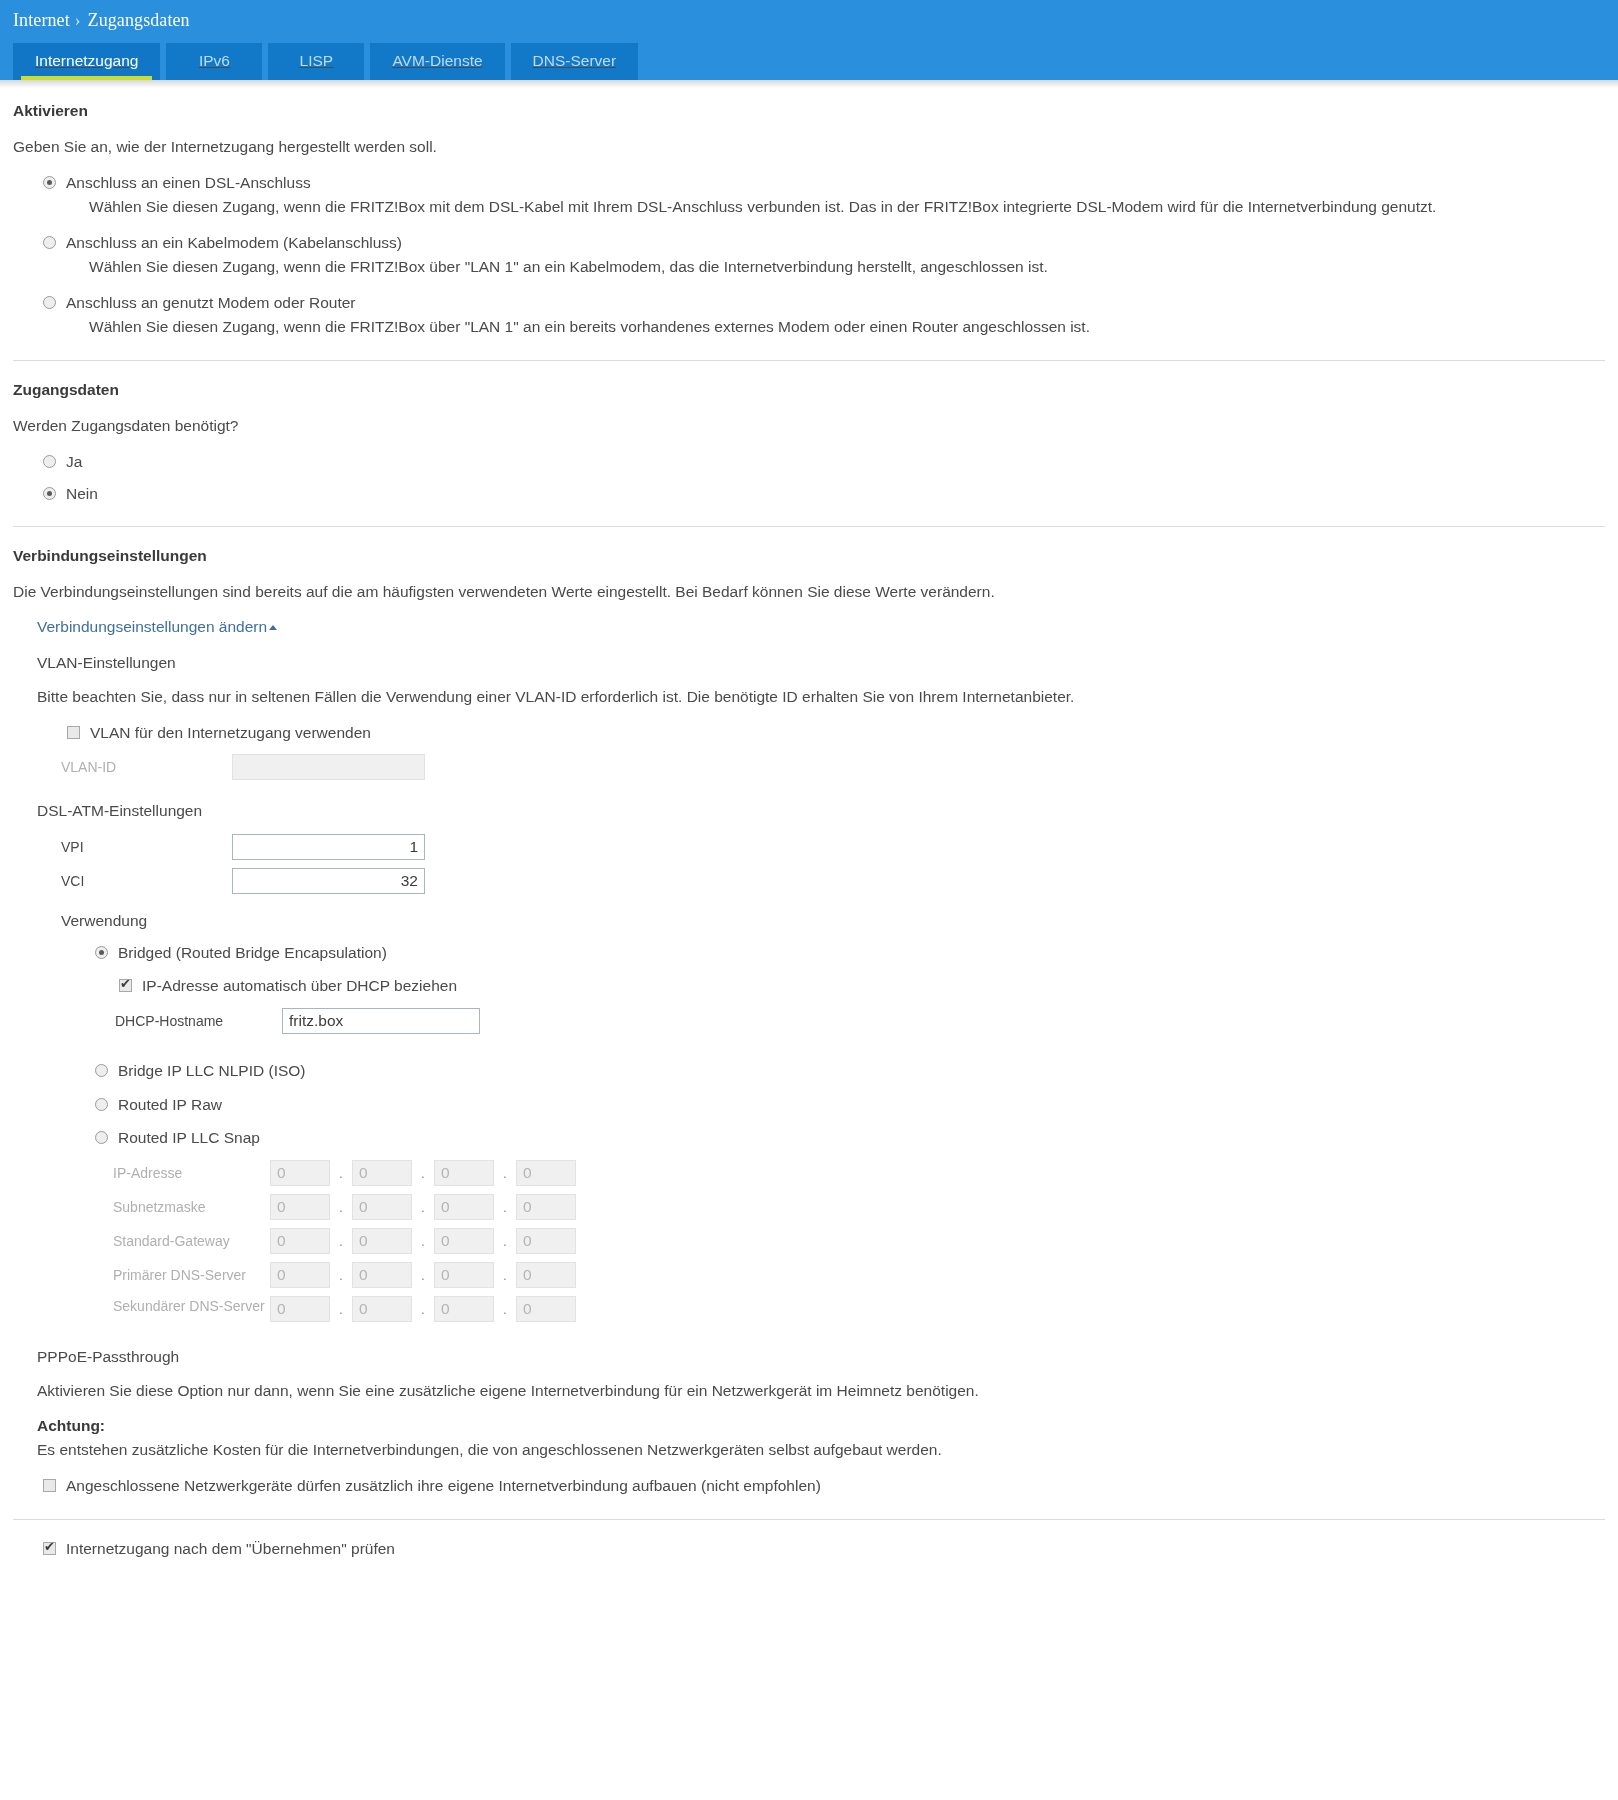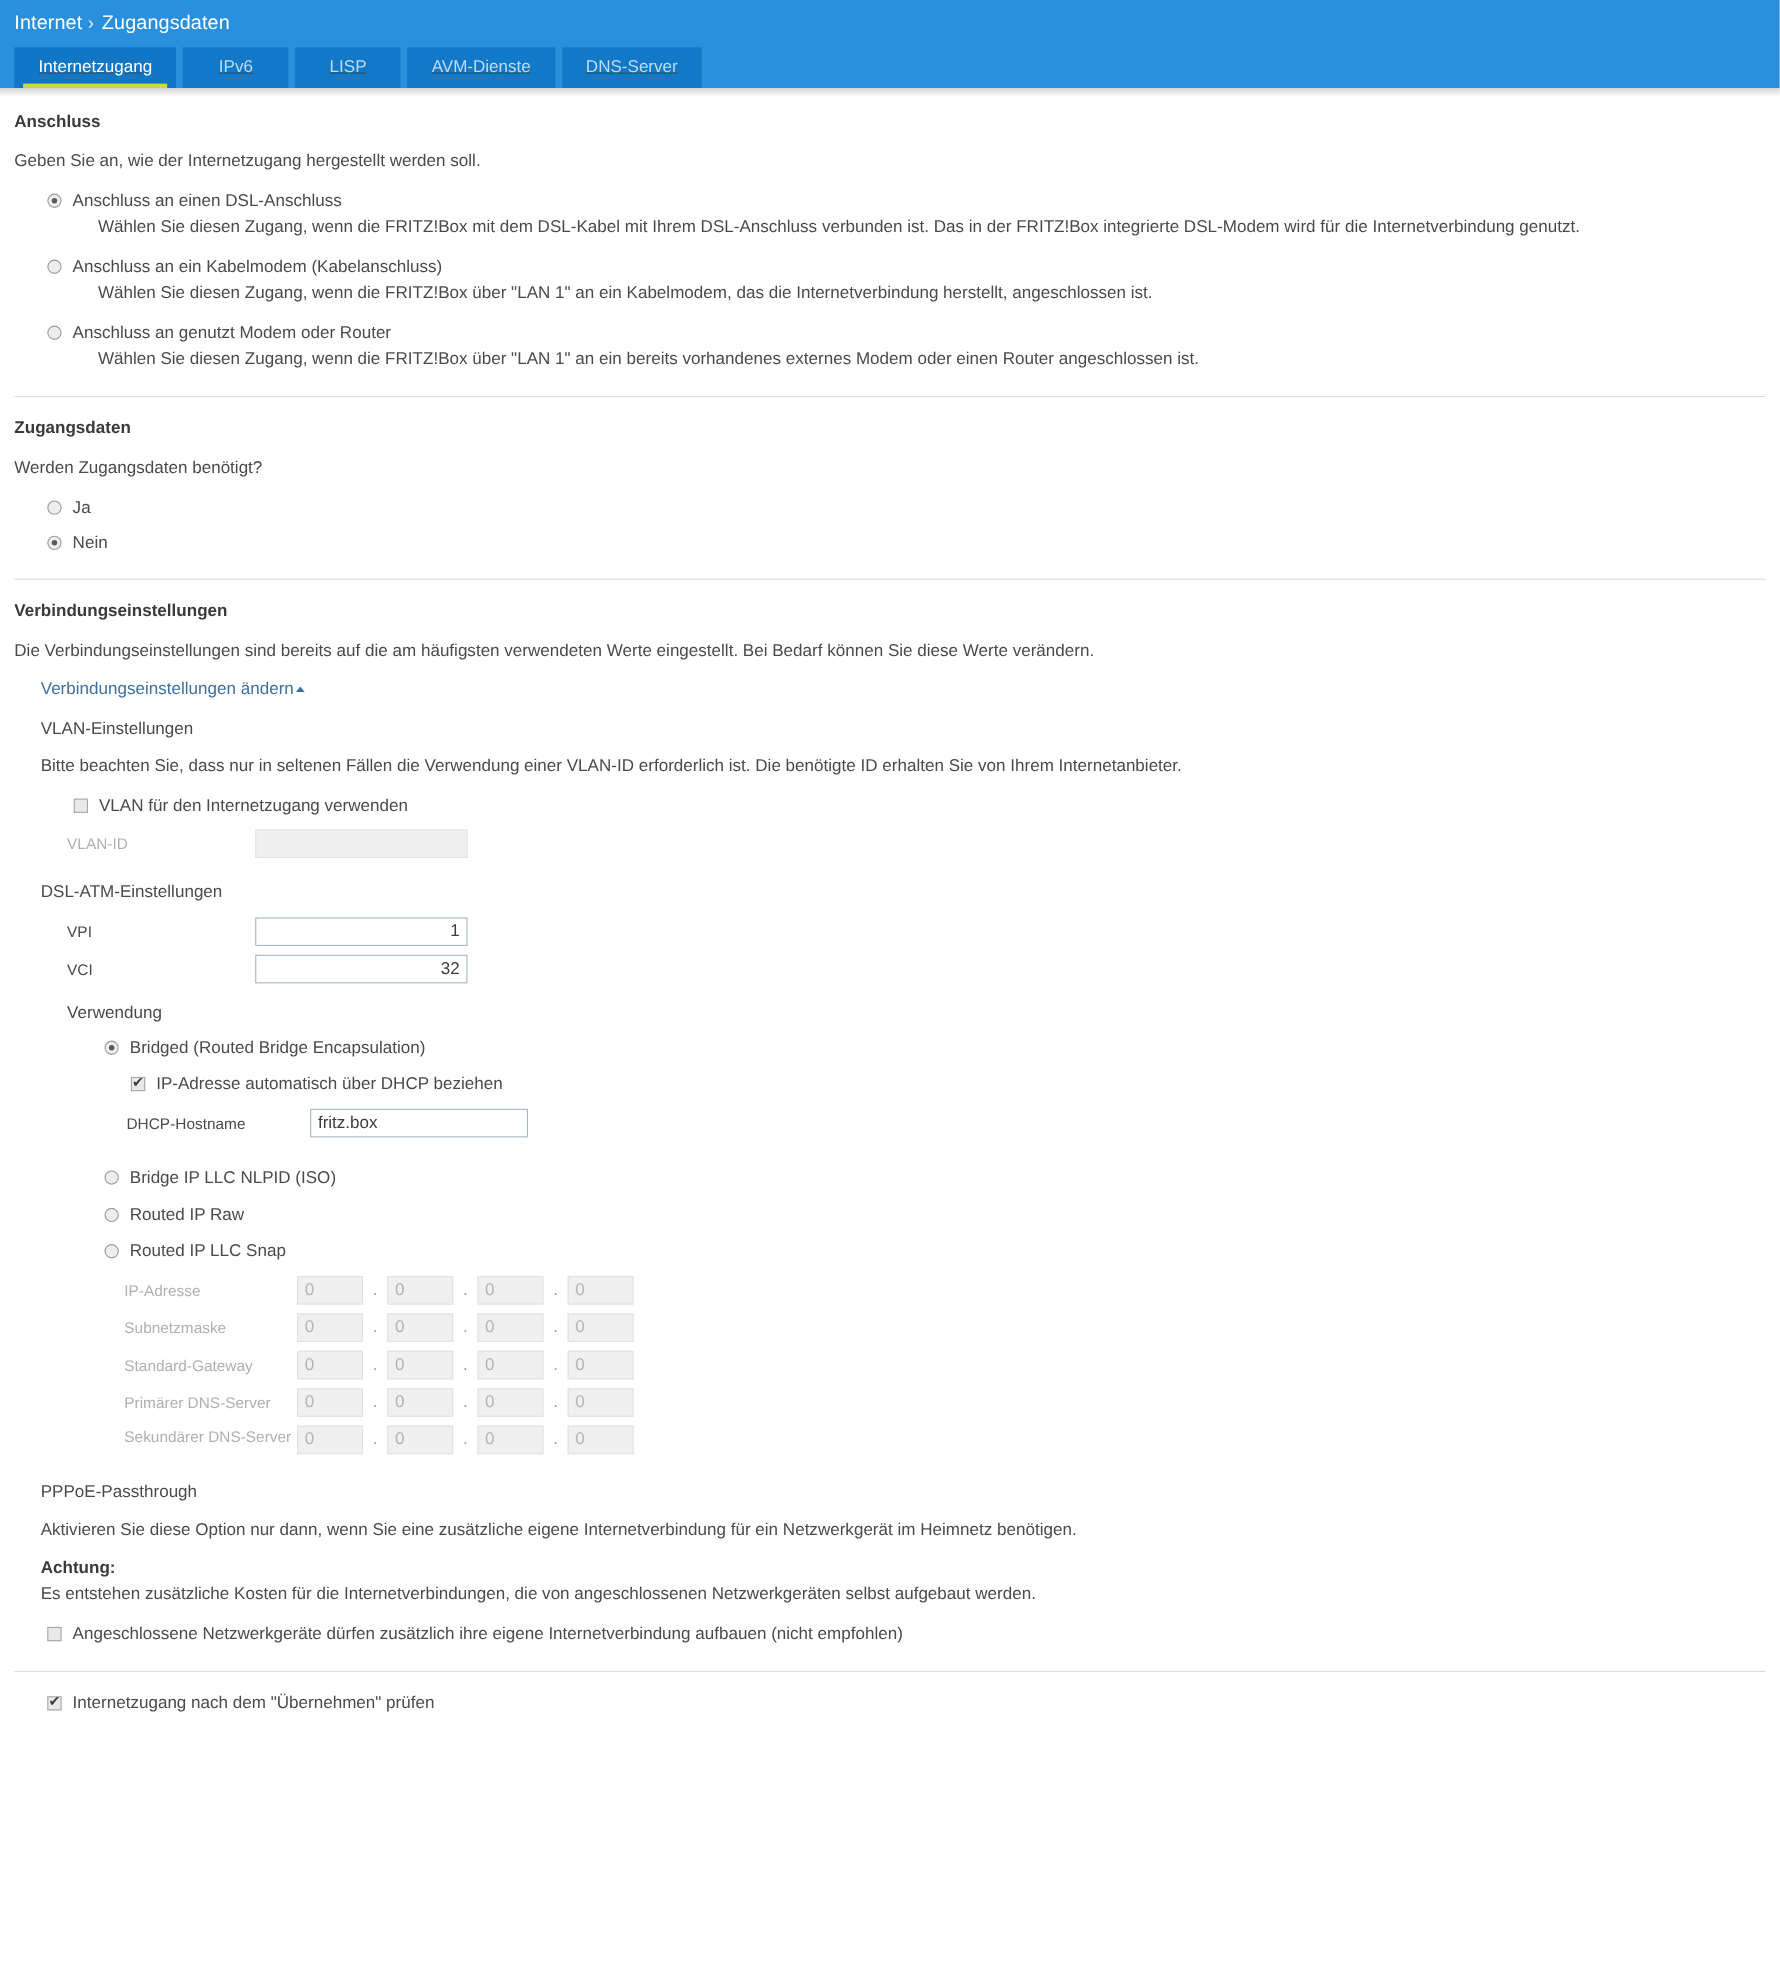--- a/index.html
+++ b/index.html
@@ -17,20 +17,21 @@
     height: 80px;
     position: relative;
     padding: 0;
   }
   .breadcrumb {
     color: #ffffff;
     font-size: 18px;
     padding: 10px 14px 0 13px;
     letter-spacing: .1px;
     white-space: nowrap;
+    font-family: Liberation Serif, serif;
   }
   .breadcrumb .crumb-sep {
     display: inline-block;
     margin: 0 7px 0 5px;
     font-size: 17px;
     color: #d6eaf9;
   }
   .tabs {
     position: absolute;
     bottom: 0; left: 13px;
@@ -258,21 +259,21 @@
     <div class="tab">IPv6</div>
     <div class="tab">LISP</div>
     <div class="tab">AVM-Dienste</div>
     <div class="tab">DNS-Server</div>
   </div>
 </div>
 <div class="header-shadow"></div>
 
 <div class="content">
 
-  <h2 class="section-title">Anschluss</h2>
+  <h2 class="section-title">Aktivieren</h2>
   <p class="para">Geben Sie an, wie der Internetzugang hergestellt werden soll.</p>
 
   <div>
     <div class="radio-list">
       <div class="opt-row">
         <span class="radio checked"></span>
         <span class="opt-label">Anschluss an einen DSL-Anschluss</span>
       </div>
       <div class="opt-desc">Wählen Sie diesen Zugang, wenn die FRITZ!Box mit dem DSL-Kabel mit Ihrem DSL-Anschluss verbunden ist. Das in der FRITZ!Box integrierte DSL-Modem wird für die Internetverbindung genutzt.</div>
     </div>

